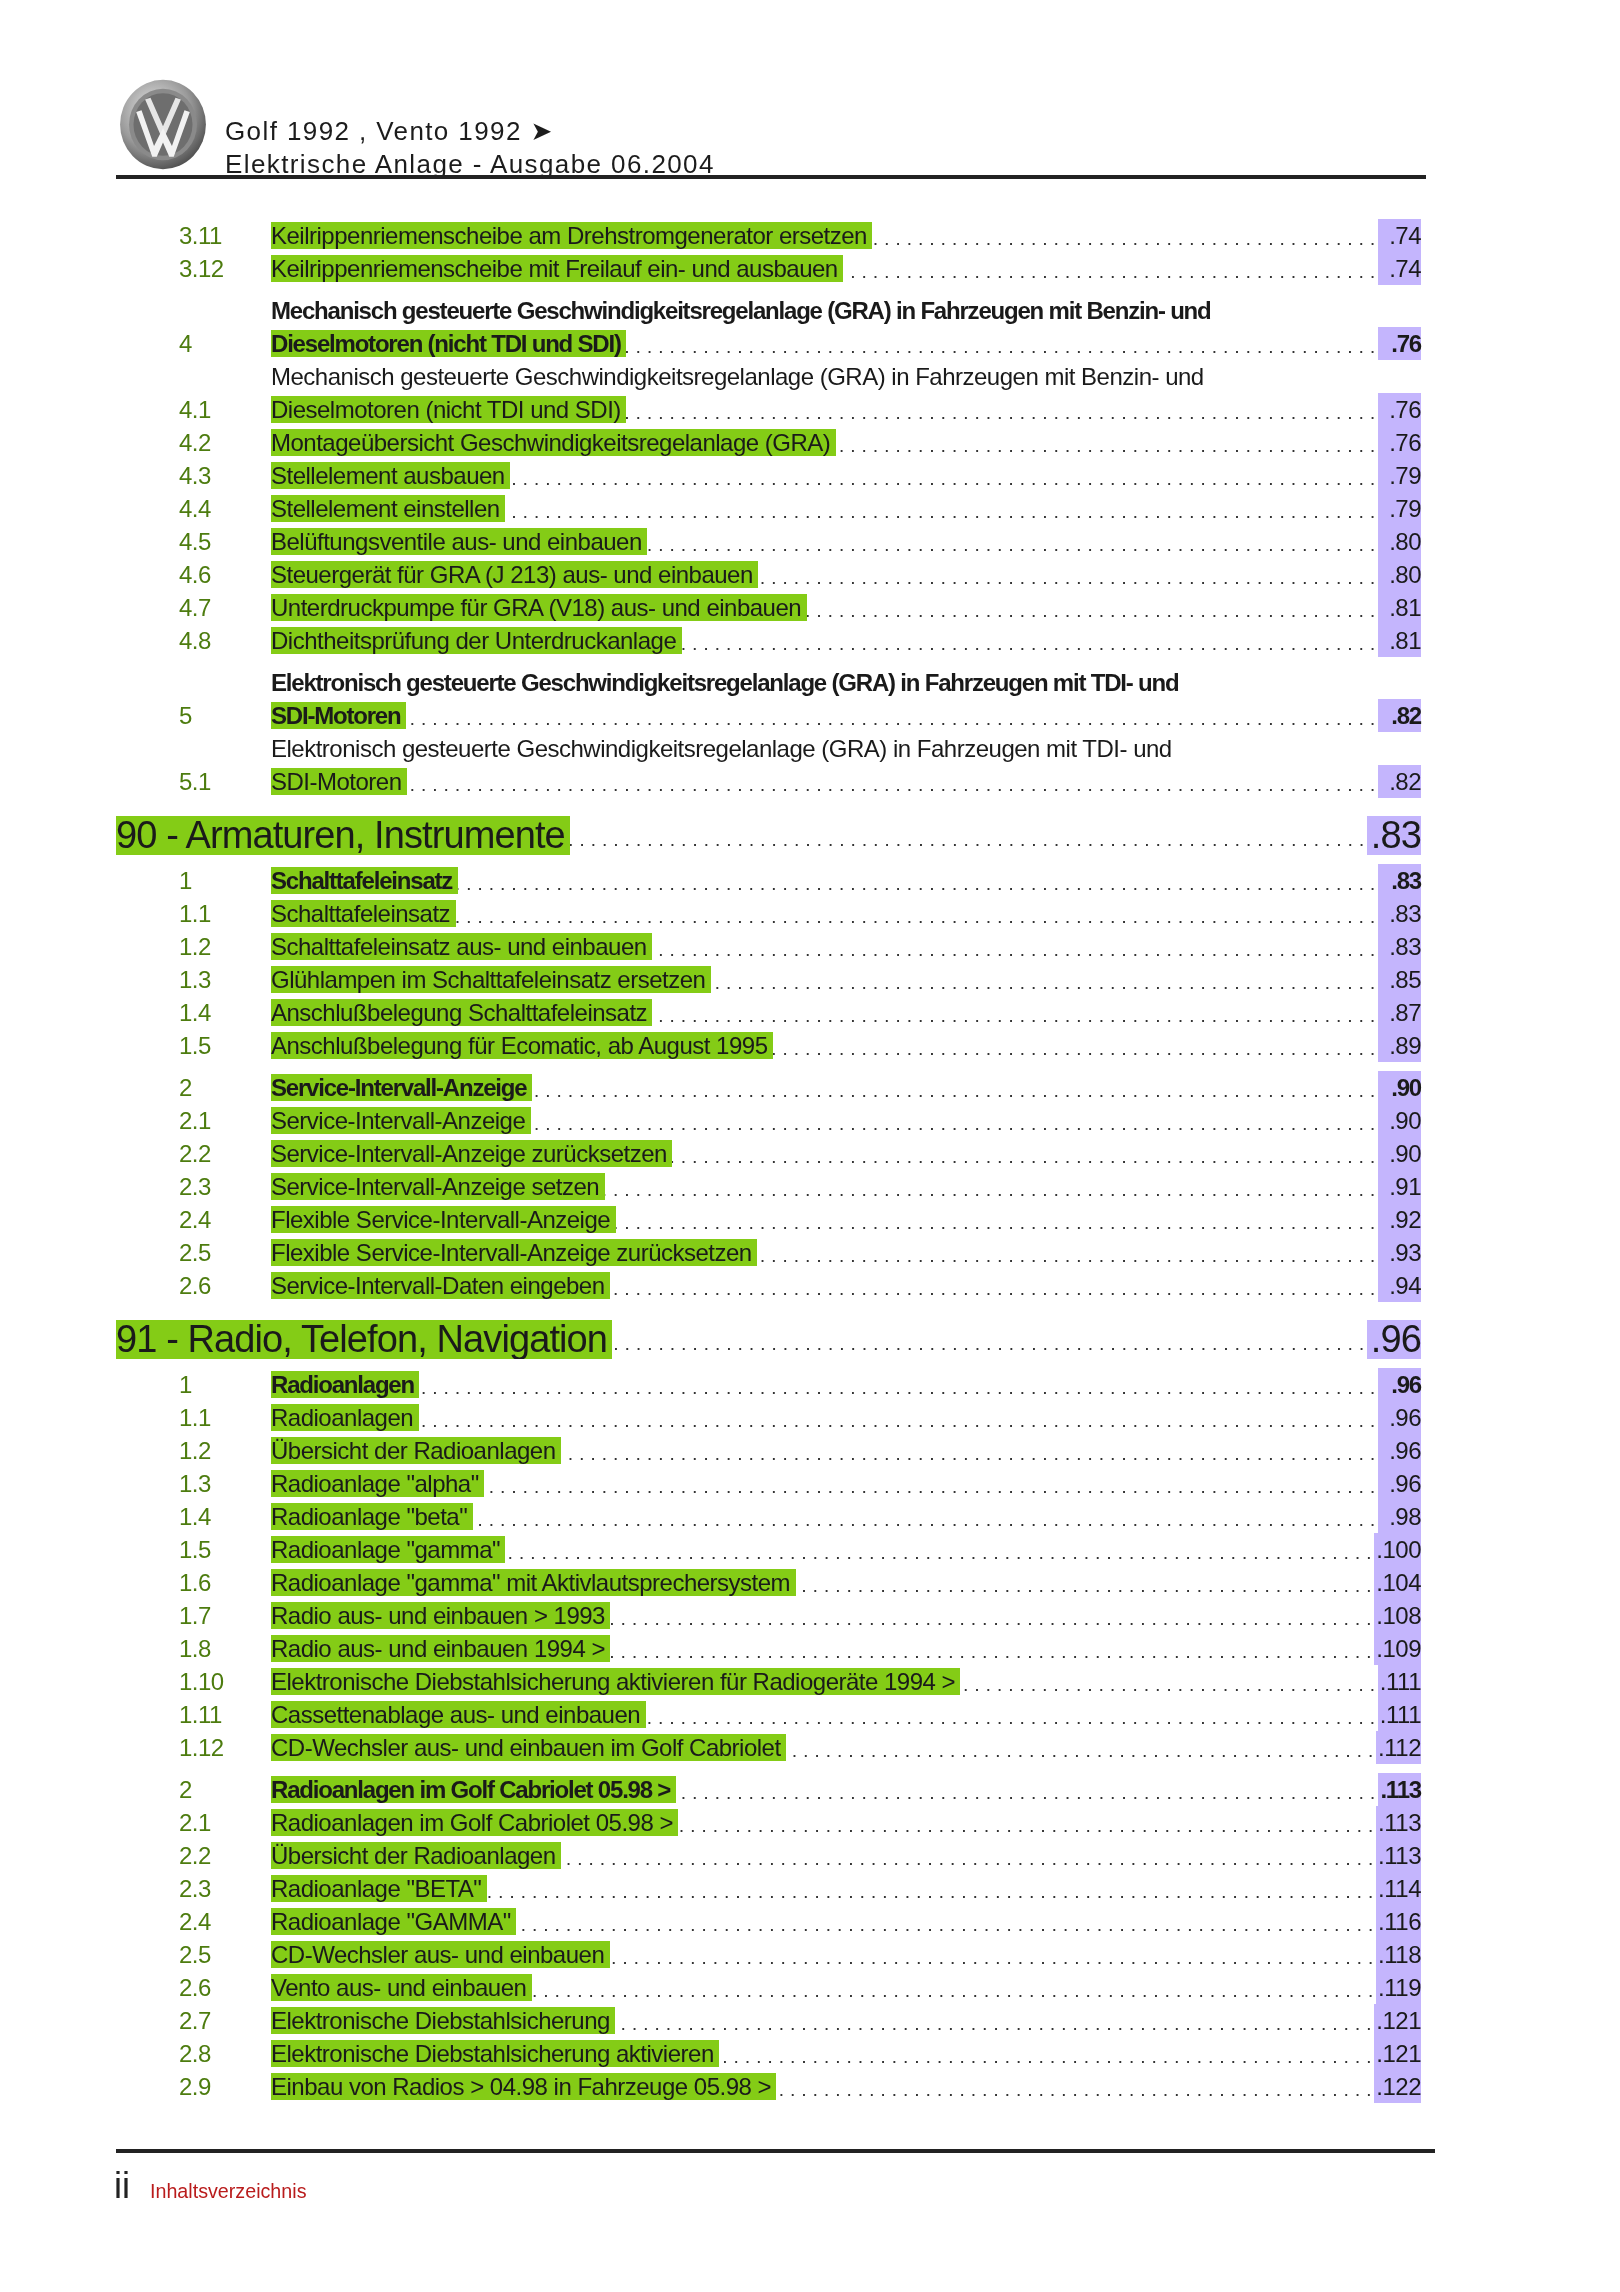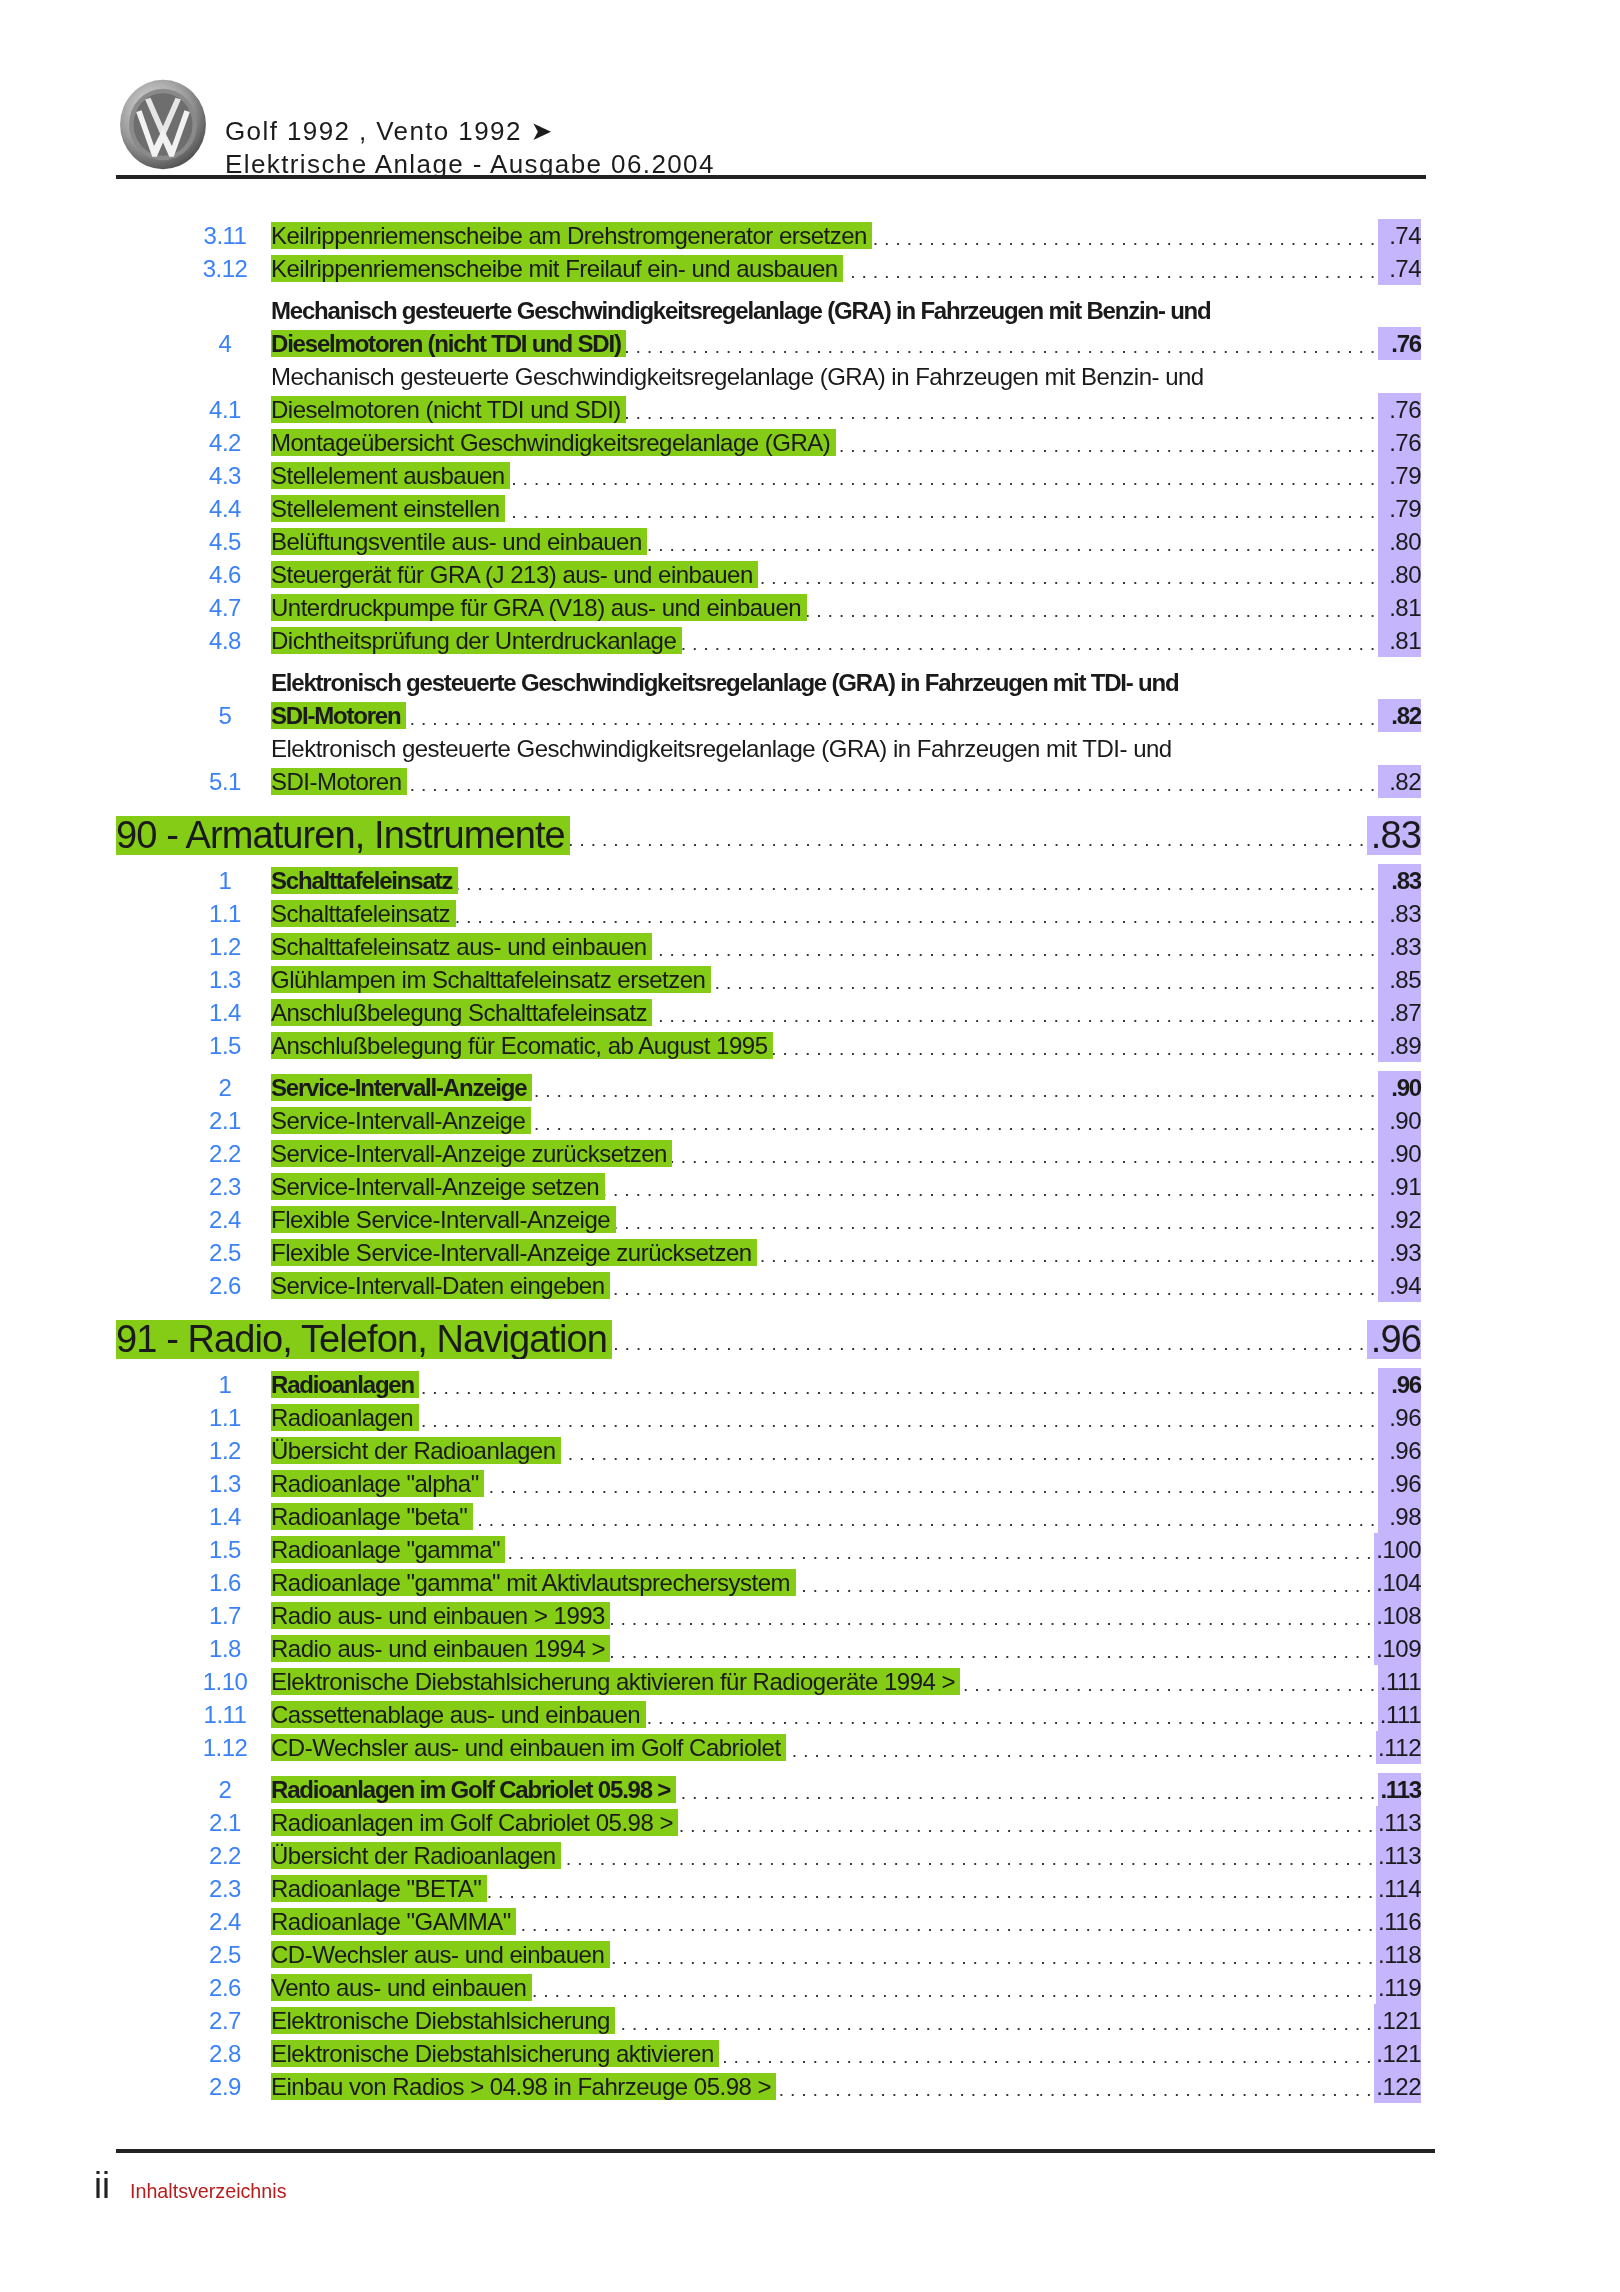--- a/index.html
+++ b/index.html
@@ -4,35 +4,35 @@
 <style>
   html, body { margin: 0; padding: 0; background: #ffffff; }
   body { width: 1620px; height: 2293px; position: relative; overflow: hidden;
          font-family: "Liberation Sans", sans-serif; color: #1a1a1a; }
   .header { position: absolute; left: 116px; top: 76px; width: 1310px; height: 103px; }
   .logo { position: absolute; left: 1.8px; top: 1.8px; width: 90px; height: 93px; }
   .htext { position: absolute; left: 109px; top: 39px; font-size: 26px; line-height: 33px; letter-spacing: 1.4px; color: #1c1c1c; }
   .hrule { position: absolute; left: 0; top: 99px; width: 1310px; height: 3.6px; background: #222; }
   .toc { position: absolute; left: 116px; top: 219px; width: 1305px; }
   .row { position: relative; display: flex; align-items: flex-end; font-size: 24px; line-height: 33px; letter-spacing: -0.5px; }
-  .row .num { width: 92px; flex: none; padding-left: 63px; color: #3b82f6; text-align: center; }
+  .row .num { width: 92px; flex: none; padding-left: 63px; color: #4d7c0f; }
   .row .title { flex: 1; position: relative; overflow: hidden; white-space: normal; }
   .row .title .txt { background: #84cc16; padding-right: 5.4px; position: relative; z-index: 1; }
   .row .dots { position: absolute; left: 0; right: 0; bottom: 6.3px; height: 3.6px;
                background-image: radial-gradient(circle, #333 1.2px, transparent 1.4px);
                background-size: 11.3px 3.6px; background-repeat: repeat-x; background-position: right bottom; }
   .row .page { flex: none; text-align: right; padding-left: 1.8px; min-width: 41px; background: #c4b5fd; }
   .row.bold .title, .row.bold .page { font-weight: bold; letter-spacing: -1.2px; }
   .row.bold { margin-top: 9px; }
   .row.chapter { font-size: 38px; line-height: 39px; margin-top: 18px; margin-bottom: 7.2px; letter-spacing: -0.9px; }
   .row.chapter .dots { bottom: 8px; }
   .row.chapter .page { min-width: 52px; }
   .title .wrapline { display: block; }
   .footer-rule { position: absolute; left: 116px; top: 2149px; width: 1319px; height: 3.6px; background: #222; }
-  .footer { position: absolute; left: 94px; top: 2166px; display: flex; align-items: flex-end; }
+  .footer { position: absolute; left: 114px; top: 2166px; display: flex; align-items: flex-end; }
   .footer .pg { font-size: 36px; line-height: 39px; color: #222; }
   .footer .lbl { font-size: 19.7px; line-height: 27px; margin-left: 20px; color: #b91c1c; }
 </style>
 </head>
 <body>
 
 <div class="header">
   <svg class="logo" viewBox="0 0 100 104">
     <defs>
       <radialGradient id="lg" cx="40%" cy="35%" r="70%">

